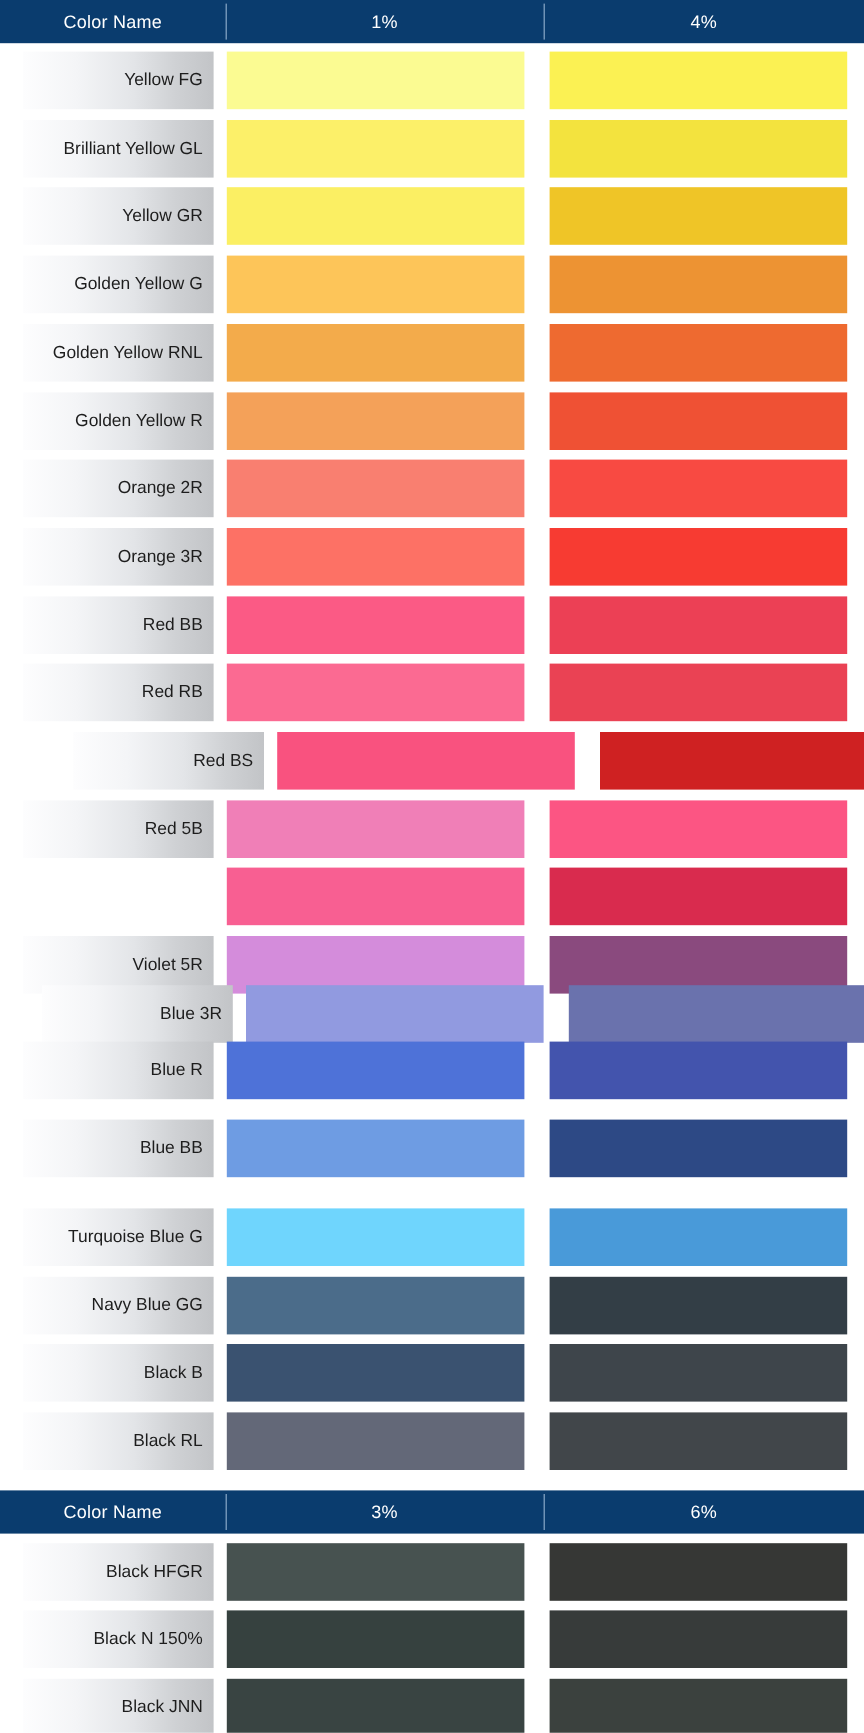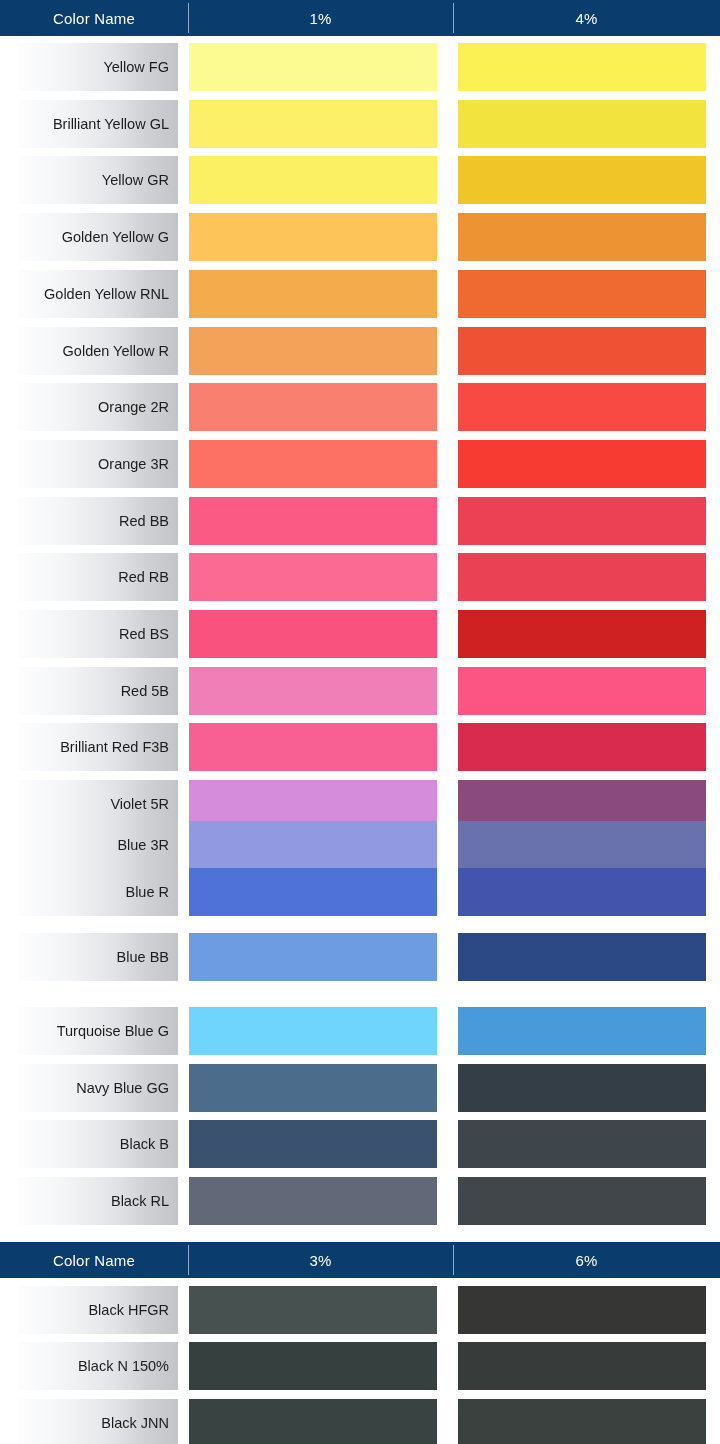--- a/index.html
+++ b/index.html
@@ -100,41 +100,40 @@
       <div class="row" style="top: 496.6px;">
         <div class="label">Red BB</div>
         <div class="sw sw1" style="background: rgb(251, 90, 133);"></div>
         <div class="sw sw2" style="background: rgb(236, 64, 85);"></div>
       </div>
       <div class="row" style="top: 553.3px;">
         <div class="label">Red RB</div>
         <div class="sw sw1" style="background: rgb(251, 106, 146);"></div>
         <div class="sw sw2" style="background: rgb(234, 66, 84);"></div>
       </div>
-      <div class="row" style="top: 610px;">
+      <div class="row" style="top: 610px; margin-left: 42px;">
         <div class="label">Red BS</div>
         <div class="sw sw1" style="background: rgb(249, 82, 127);"></div>
         <div class="sw sw2" style="background: rgb(207, 33, 34);"></div>
       </div>
       <div class="row" style="top: 666.7px;">
         <div class="label">Red 5B</div>
         <div class="sw sw1" style="background: rgb(240, 127, 183);"></div>
         <div class="sw sw2" style="background: rgb(252, 85, 131);"></div>
       </div>
       <div class="row" style="top: 723.4px;">
-        <div class="label">Brilliant Red F3B</div>
         <div class="sw sw1" style="background: rgb(248, 95, 146);"></div>
         <div class="sw sw2" style="background: rgb(217, 43, 78);"></div>
       </div>
       <div class="row" style="top: 780.1px;">
         <div class="label">Violet 5R</div>
         <div class="sw sw1" style="background: rgb(212, 140, 219);"></div>
         <div class="sw sw2" style="background: rgb(138, 74, 126);"></div>
       </div>
-      <div class="row" style="top: 821px;">
+      <div class="row" style="top: 821px; margin-left: 16px;">
         <div class="label">Blue 3R</div>
         <div class="sw sw1" style="background: rgb(145, 154, 224);"></div>
         <div class="sw sw2" style="background: rgb(106, 114, 173);"></div>
       </div>
       <div class="row" style="top: 868px;">
         <div class="label">Blue R</div>
         <div class="sw sw1" style="background: rgb(78, 114, 216);"></div>
         <div class="sw sw2" style="background: rgb(67, 84, 173);"></div>
       </div>
       <div class="row" style="top: 933px;">

